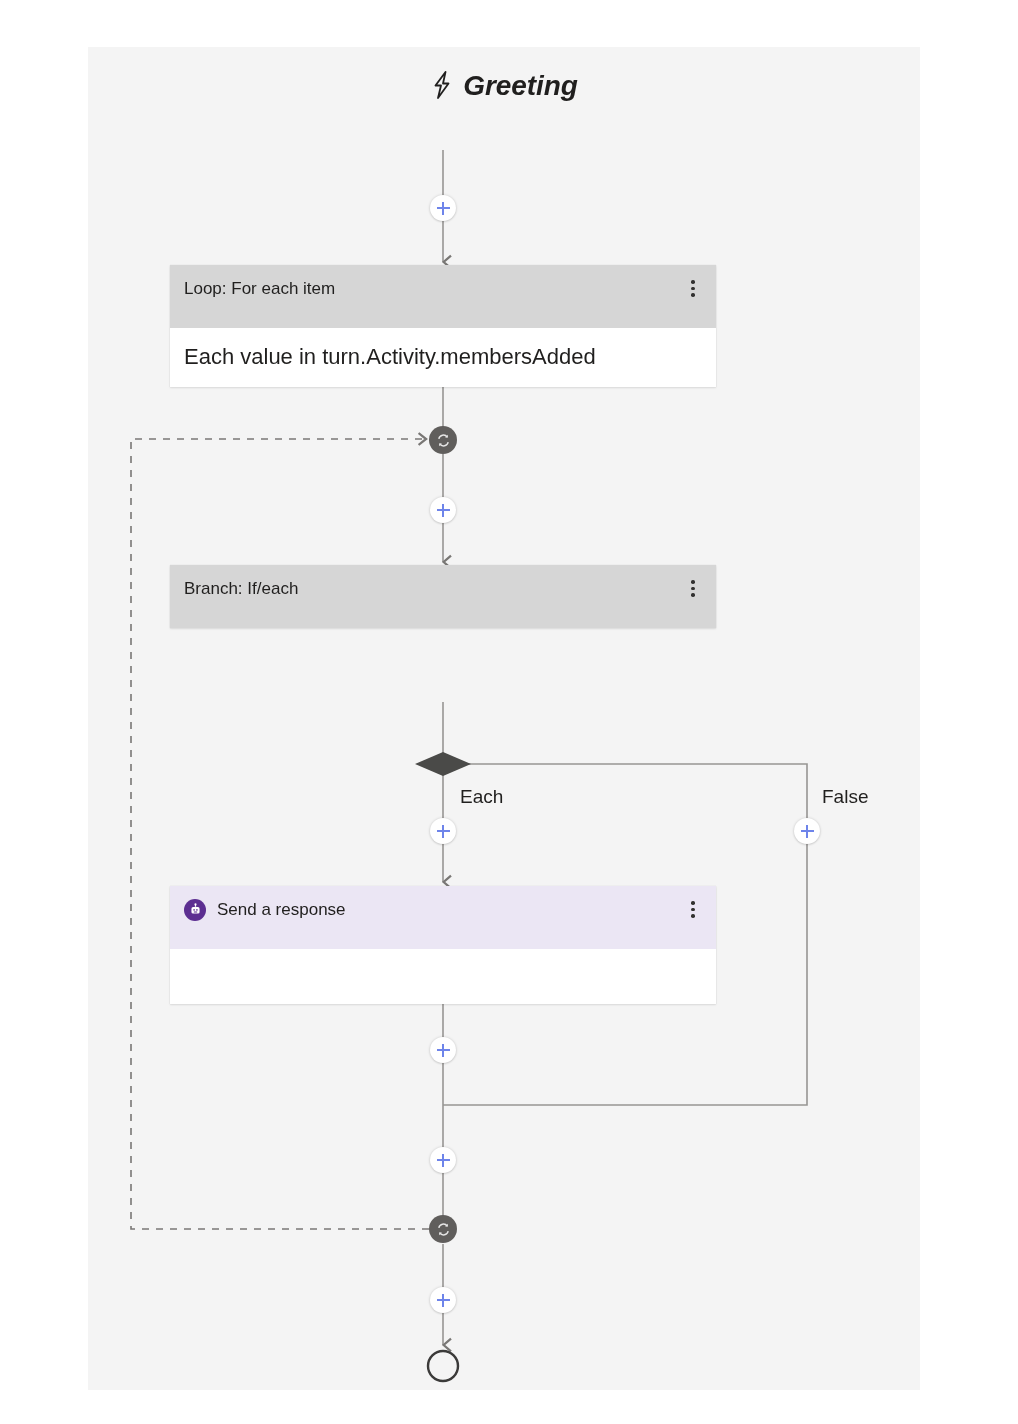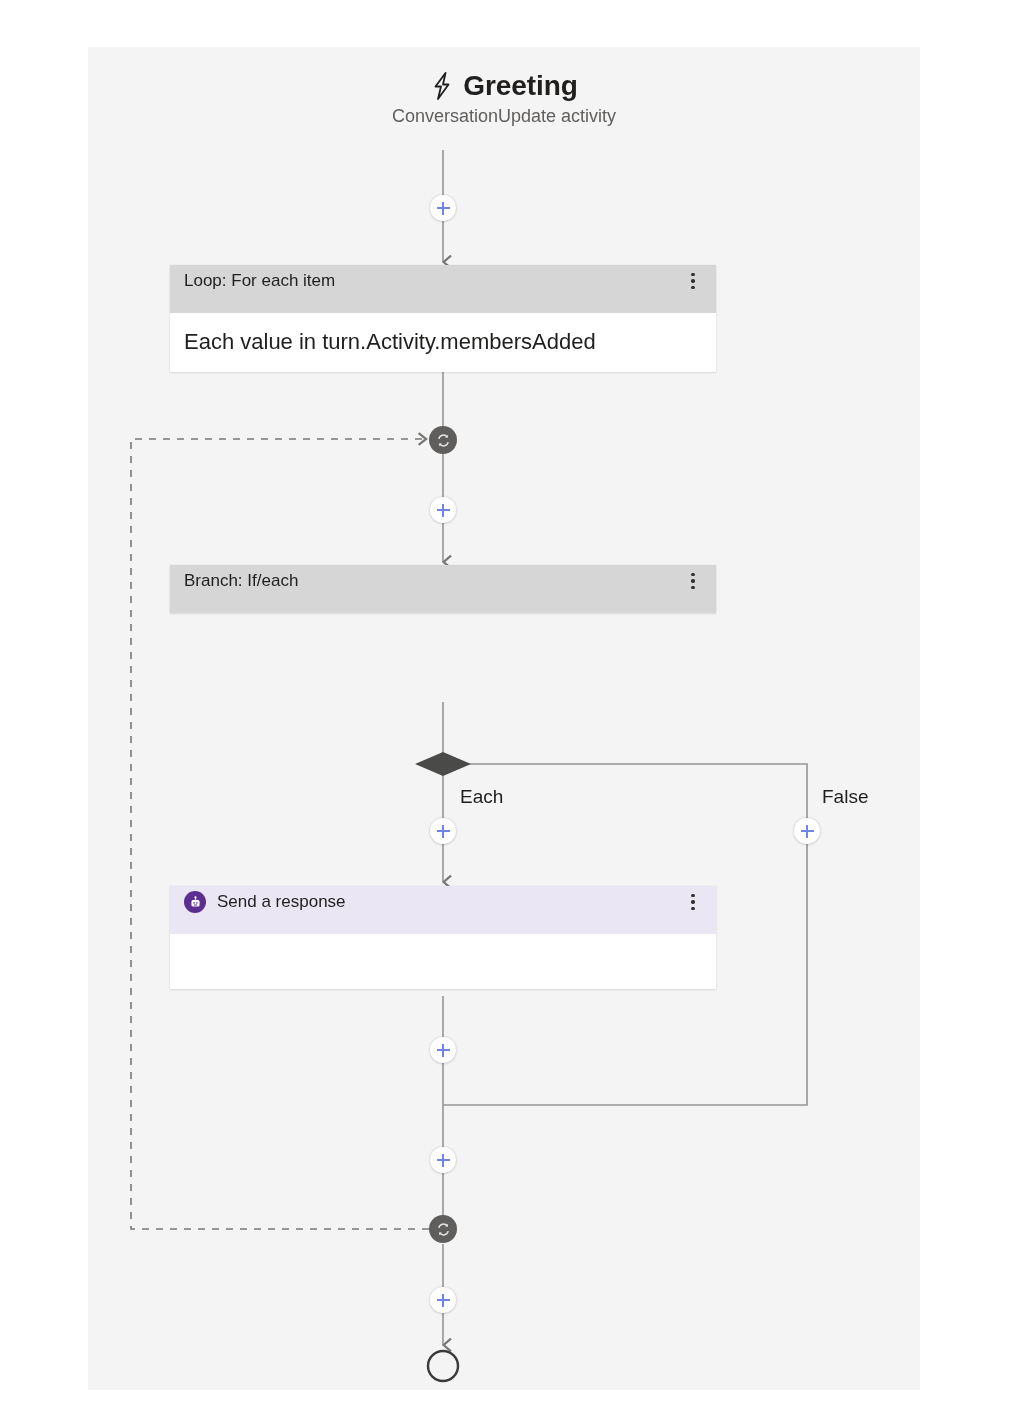--- a/index.html
+++ b/index.html
@@ -37,23 +37,24 @@
   
   .title-block {
     position: absolute;
     left: 88px;
     top: 70px;
     width: 832px;
     text-align: center;
   }
   .title-row {
     display: flex;
-    align-items: center;
+    align-items: flex-start;
     justify-content: center;
     gap: 9px;
+    font-style: italic;
   }
   .bolt-icon {
     display: inline-block;
     width: 24px;
     height: 30px;
     line-height: 30px;
   }
   .title-text {
     font-size: 28px;
     font-weight: bold;
@@ -70,21 +71,21 @@
   .node {
     position: absolute;
     width: 546px;
     left: 170px;
     box-shadow: 0 1px 2px rgba(0,0,0,0.10), 0 0 1px rgba(0,0,0,0.12);
     background: #ffffff;
   }
   .node-header {
     display: flex;
     align-items: center;
-    height: 48px;
+    height: 63px;
     padding: 0 14px 16px 14px;
     background: #d6d6d6;
     box-sizing: border-box;
   }
   .node-header.purple {
     background: #ebe6f4;
   }
   .node-title {
     font-size: 17px;
     color: #201f1e;
@@ -232,21 +233,20 @@
 
   <div class="title-block">
     <div class="title-row">
       <span class="bolt-icon">
         <svg width="24" height="30" viewBox="0 0 24 30" xmlns="http://www.w3.org/2000/svg">
           <path d="M15.5 2 L5.5 15.5 L11 15.5 L8 28 L18.5 13.5 L13 13.5 Z" fill="none" stroke="#201f1e" stroke-width="1.8" stroke-linejoin="round"></path>
         </svg>
       </span>
       <span class="title-text">Greeting</span>
     </div>
-    <div class="subtitle-text">ConversationUpdate activity</div>
   </div>
 
   <div class="node" style="top:265px;">
     <div class="node-header">
       <span class="node-title">Loop: For each item</span>
       <span class="kebab">
           <i></i>
           <i></i>
           <i></i>
         </span>

